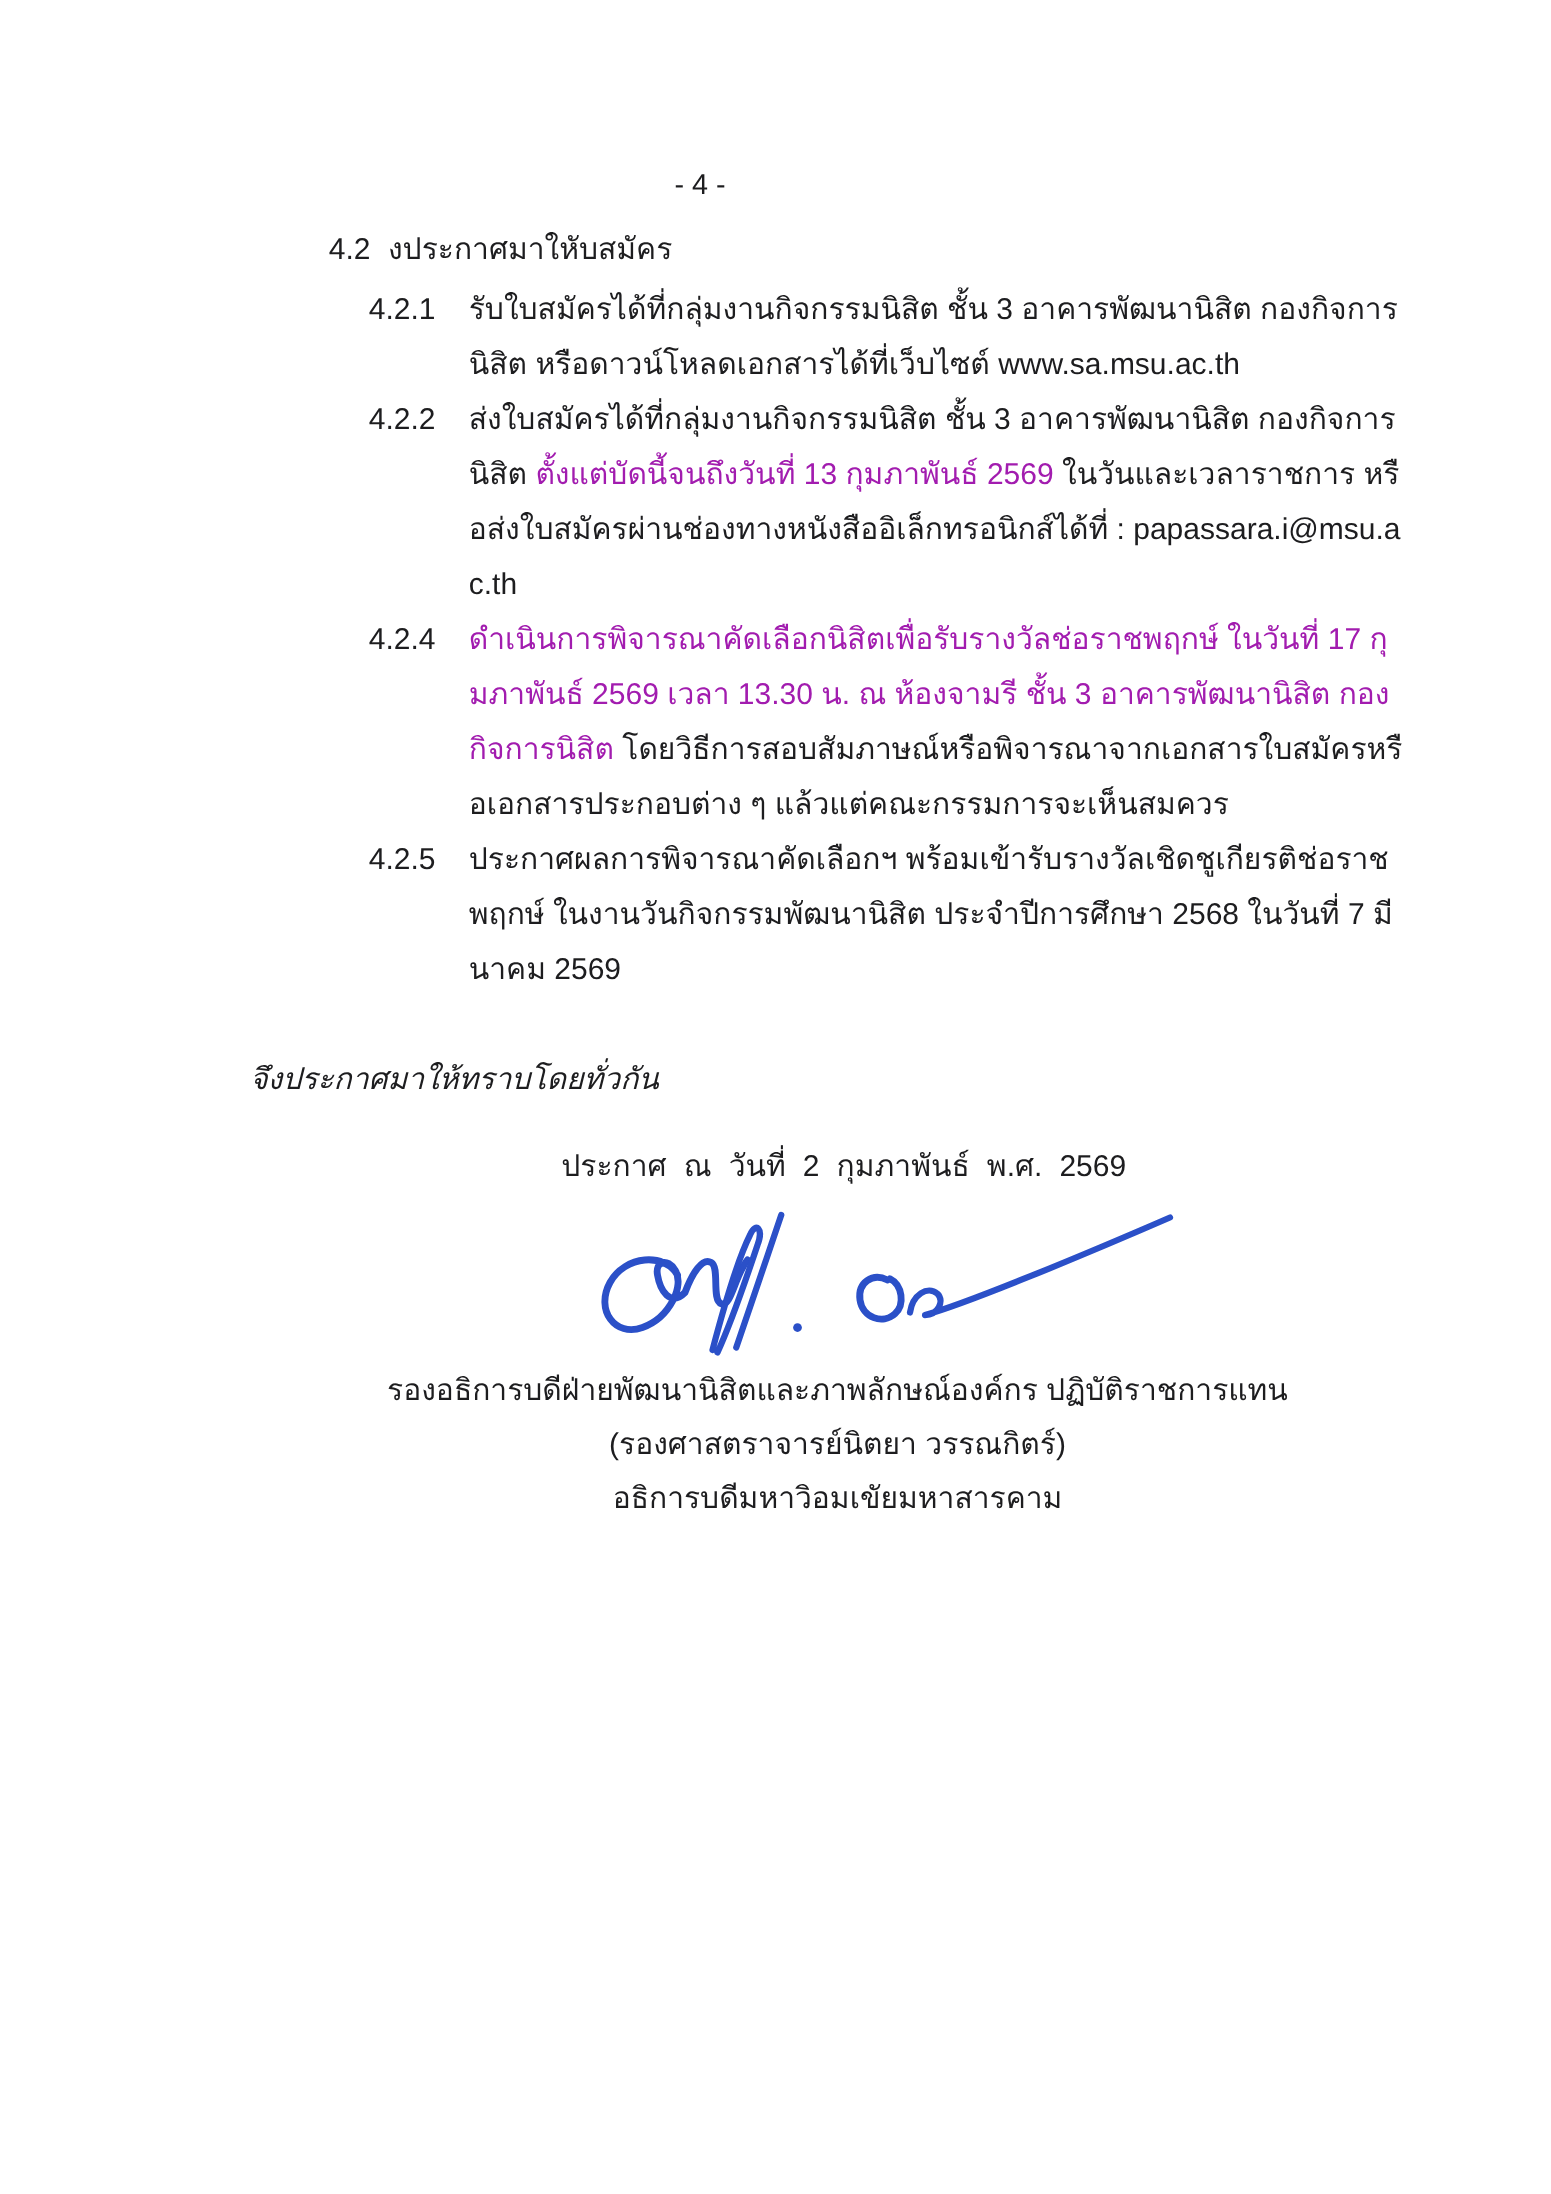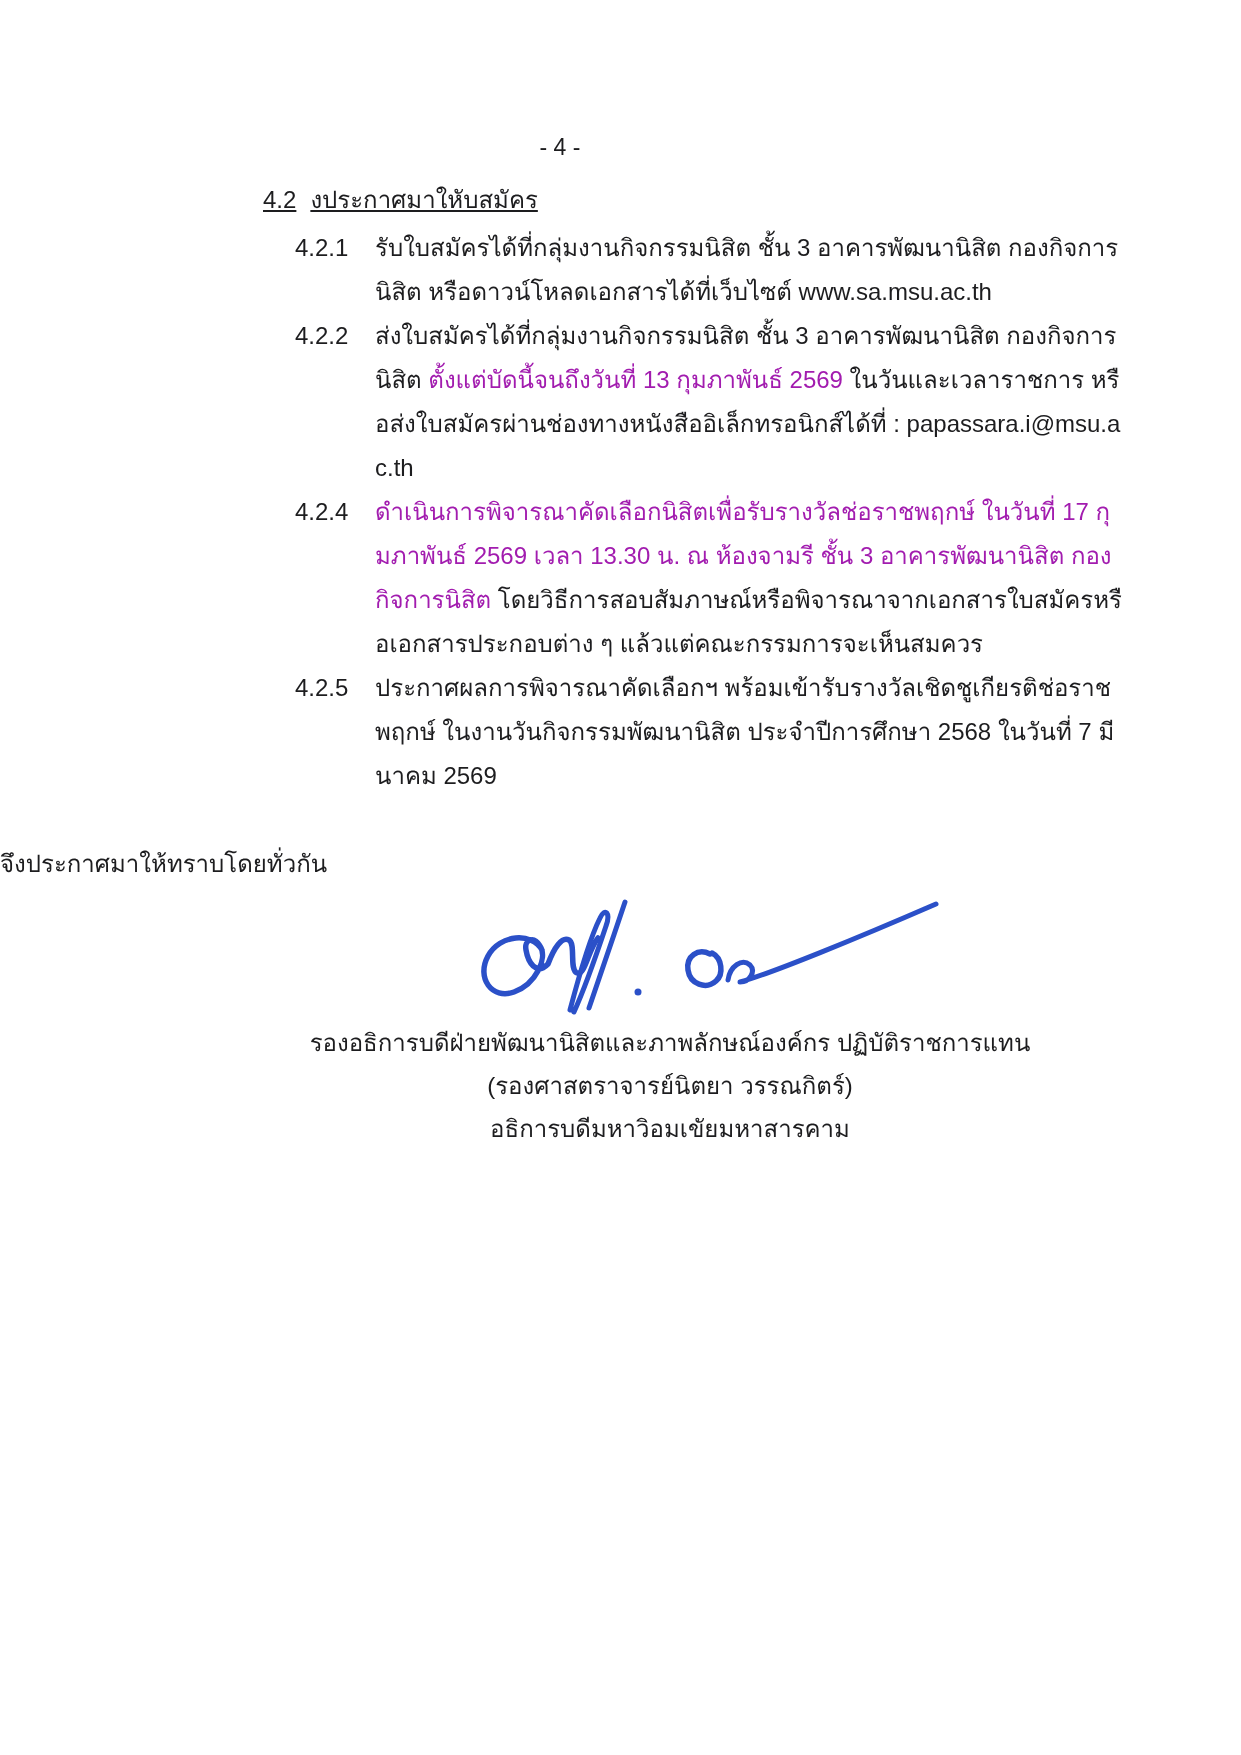--- a/index.html
+++ b/index.html
@@ -19,41 +19,42 @@
     width:1120px;
     text-align:center;
     font-size:23px;
     line-height:30px;
   }
   .section-head{
     margin-top:16px;
     margin-left:263px;
     display:flex;
     gap:14px;
-    text-decoration:underline;
   }
   .items{
     margin-top:4px;
     margin-left:295px;
     width:828px;
   }
   .item{
     display:grid;
     grid-template-columns:52px 1fr;
     align-items:start;
     gap:28px;
   }
   .item-num{white-space:nowrap;}
   .item-text{
     overflow-wrap:anywhere;
     line-break:anywhere;
   }
   .bold{font-weight:normal;color:#a21caf;}
   .closing{
     margin-top:44px;
+    margin-left:200px;
+    font-style:italic;
   }
   .date-line{
     margin-top:26px;
     margin-left:300px;
     width:750px;
     text-align:center;
     word-spacing:7px;
   }
   .signature-wrap{
     margin-top:6px;
@@ -102,20 +103,21 @@
 
     <div class="item">
       <span class="item-num">4.2.5</span>
       <span class="item-text"><span>ประกาศผลการพิจารณาคัดเลือกฯ พร้อมเข้ารับรางวัลเชิดชูเกียรติช่อราชพฤกษ์ ในงานวันกิจกรรมพัฒนานิสิต ประจำปีการศึกษา 2568 ในวันที่ 7 มีนาคม 2569</span></span>
     </div>
 
   </div>
 
   <div class="closing t">จึงประกาศมาให้ทราบโดยทั่วกัน</div>
 
+  <div class="date-line t">ประกาศ ณ วันที่ 2 กุมภาพันธ์ พ.ศ. 2569</div>
 
   <div class="signature-wrap">
     <svg width="470" height="125" viewBox="0 0 470 125">
       <path d="M72,58 C62,40 30,42 18,64 C6,86 22,108 44,100 C66,92 78,66 70,54 C64,44 54,47 56,58 C58,70 66,84 78,72 C84,56 92,44 99,48 C106,52 99,78 107,81 C115,84 118,58 128,46" fill="none" stroke-width="5.5" stroke-linecap="round" stroke-linejoin="round" stroke="#2b50c8"></path>
       <path d="M100,118 C110,80 122,42 130,26 C135,15 141,21 136,34 C126,64 114,98 104,120" fill="none" stroke-width="5" stroke-linecap="round" stroke-linejoin="round" stroke="#2b50c8"></path>
       <path d="M155,10 C143,46 129,86 119,116" fill="none" stroke-width="5" stroke-linecap="round" stroke-linejoin="round" stroke="#2b50c8"></path>
       <circle cx="168" cy="100" r="3.5" fill="#2b50c8"></circle>
       <path d="M240,62 C228,56 216,64 218,78 C220,92 236,98 246,89 C254,82 252,66 242,61" fill="none" stroke-width="5.5" stroke-linecap="round" stroke-linejoin="round" stroke="#2b50c8"></path>
       <path d="M258,88 C260,74 272,66 280,73 C286,79 280,90 270,90 C300,82 390,45 466,12" fill="none" stroke-width="5" stroke-linecap="round" stroke-linejoin="round" stroke="#2b50c8"></path>
     </svg>

